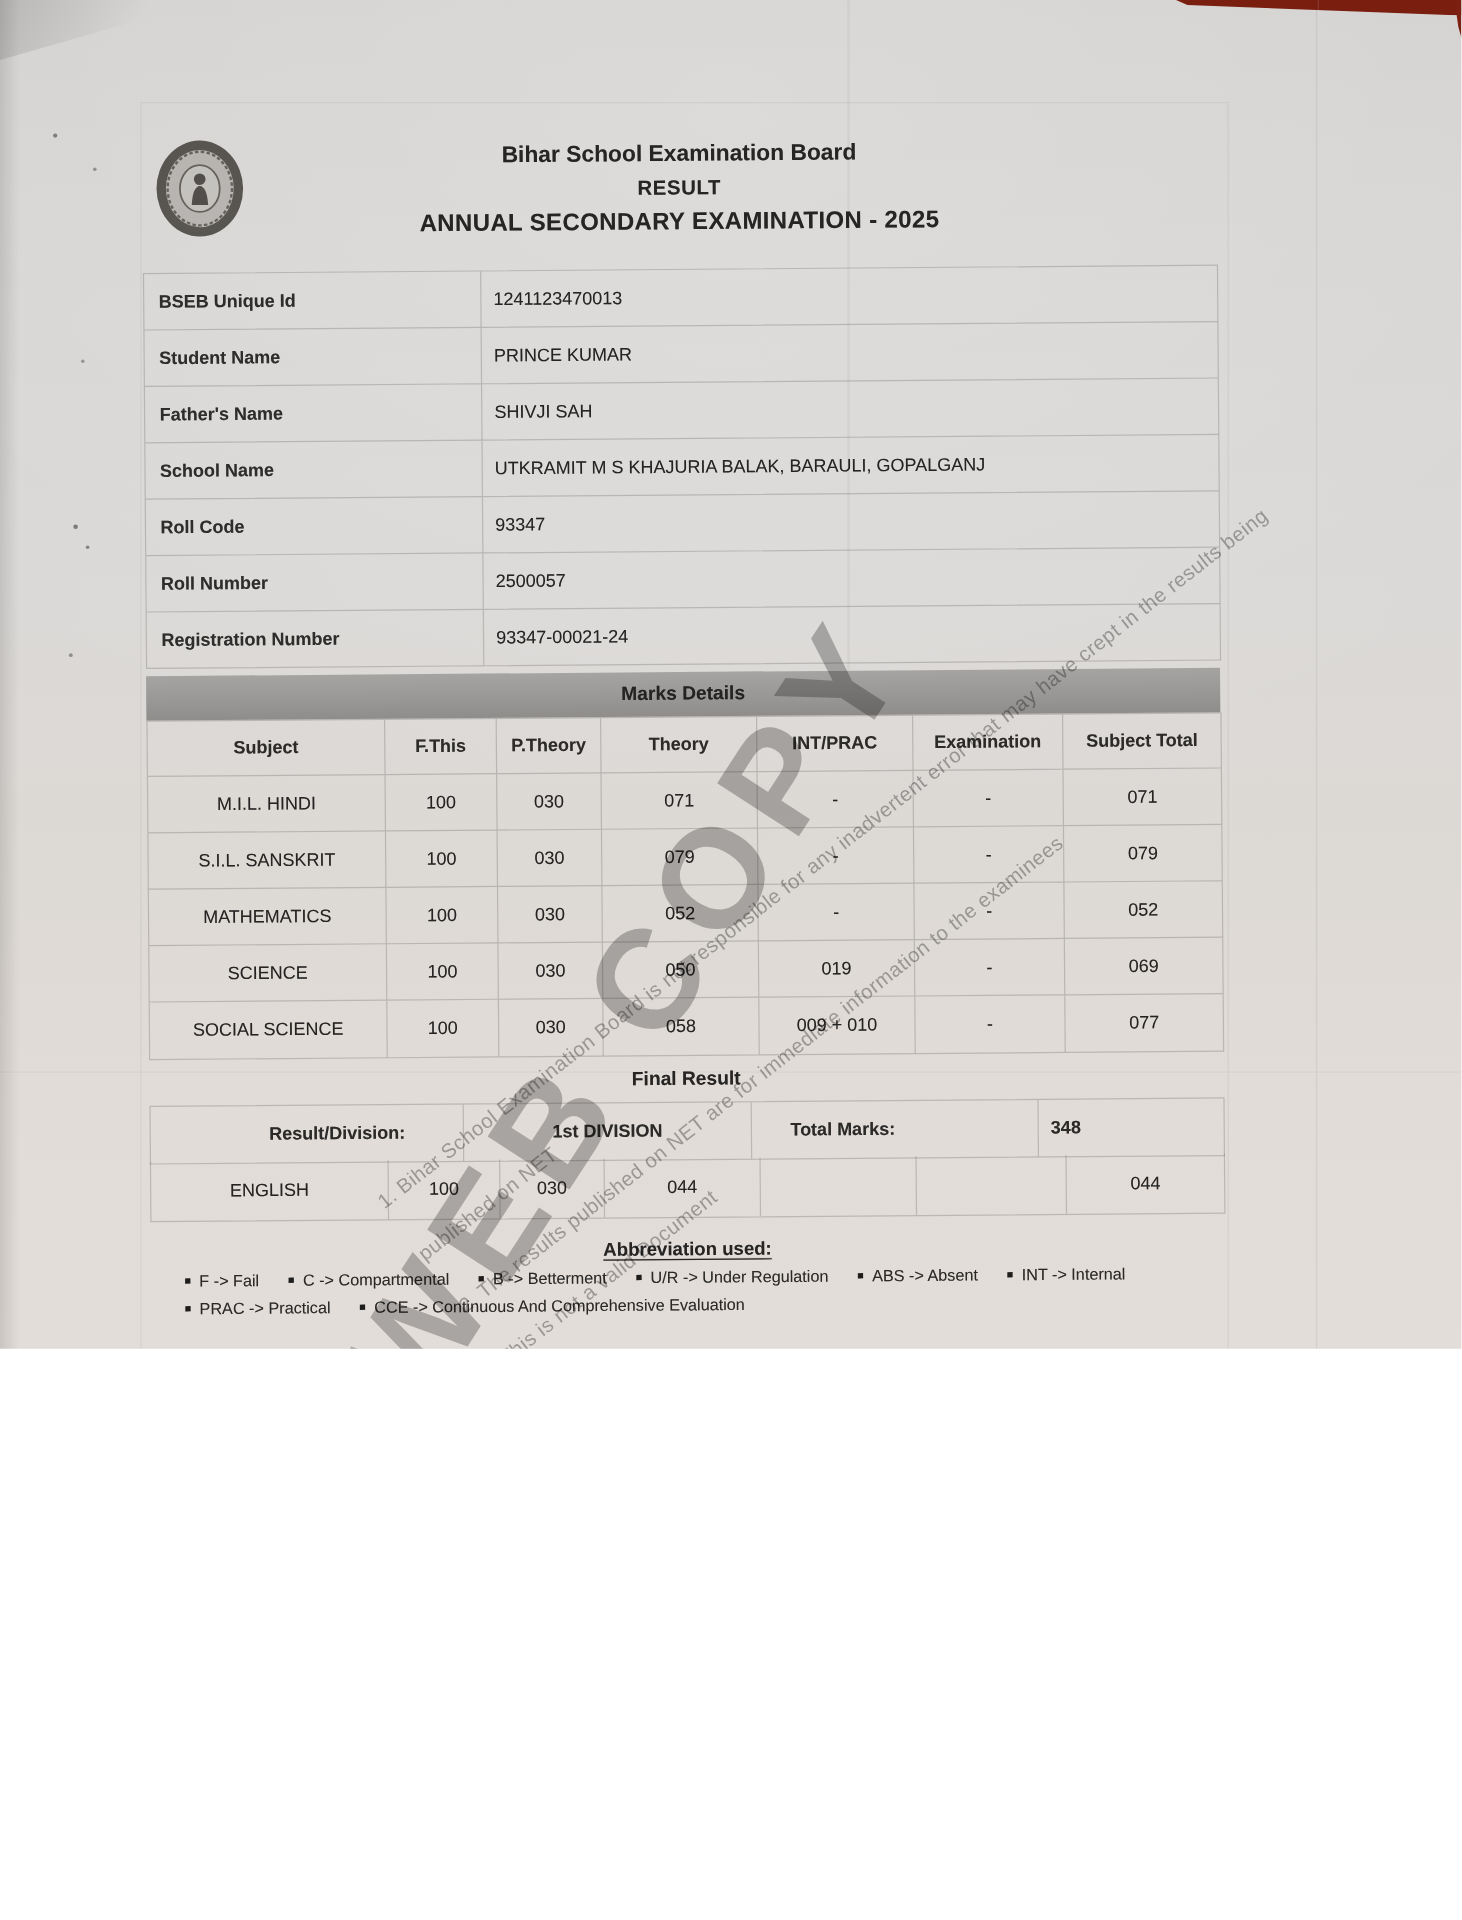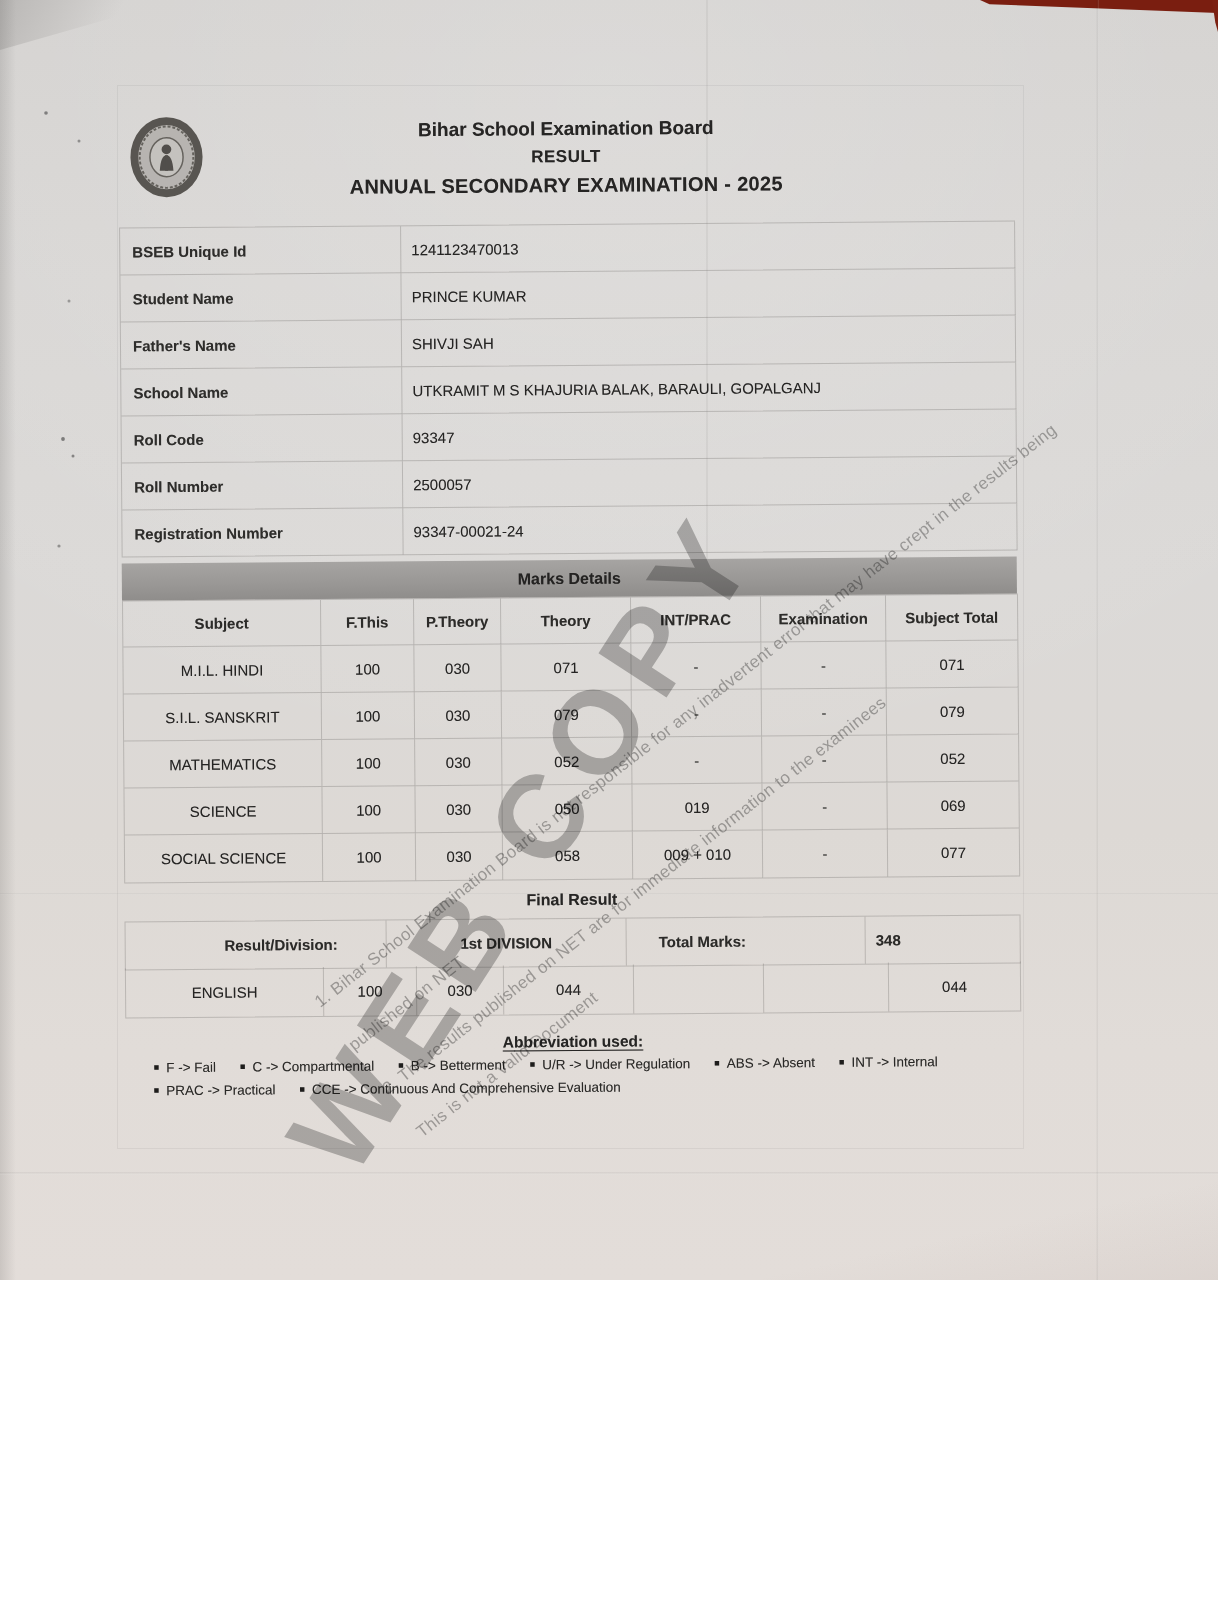--- a/index.html
+++ b/index.html
@@ -1,21 +1,21 @@
 <!DOCTYPE html>
 <html><head>
 <meta charset="utf-8">
 <style>
   :root{
     --ln: rgba(125,123,120,0.38);
     --ink:#2b2a28;
   }
   html,body{margin:0;padding:0;}
   body{width:1218px;height:1600px;overflow:hidden;font-family:"Liberation Sans",sans-serif;}
-  .page{position:relative;width:1218px;height:1280px;overflow:hidden;
+  .page{position:relative;width:1218px;height:1124px;overflow:hidden;
     background:
       radial-gradient(130% 90% at 50% 8%, rgba(255,255,255,0.18), rgba(255,255,255,0) 60%),
       linear-gradient(180deg,#d3d1cf 0%,#d8d6d4 22%,#dbd9d7 45%,#ddd9d5 65%,#e1dcd8 82%,#e3ddd9 100%);
   }
   
   .desk-red{position:absolute;top:0;right:0;width:238px;height:13px;background:#7a1e10;
     clip-path:polygon(0 0,100% 0,100% 100%,4% 32%);}
   .desk-red-side{position:absolute;top:0;right:0;width:6px;height:32px;background:#7c2012;
     clip-path:polygon(0 0,100% 0,100% 100%,55% 70%);}
   .desk-gray{position:absolute;top:0;left:0;width:175px;height:50px;

